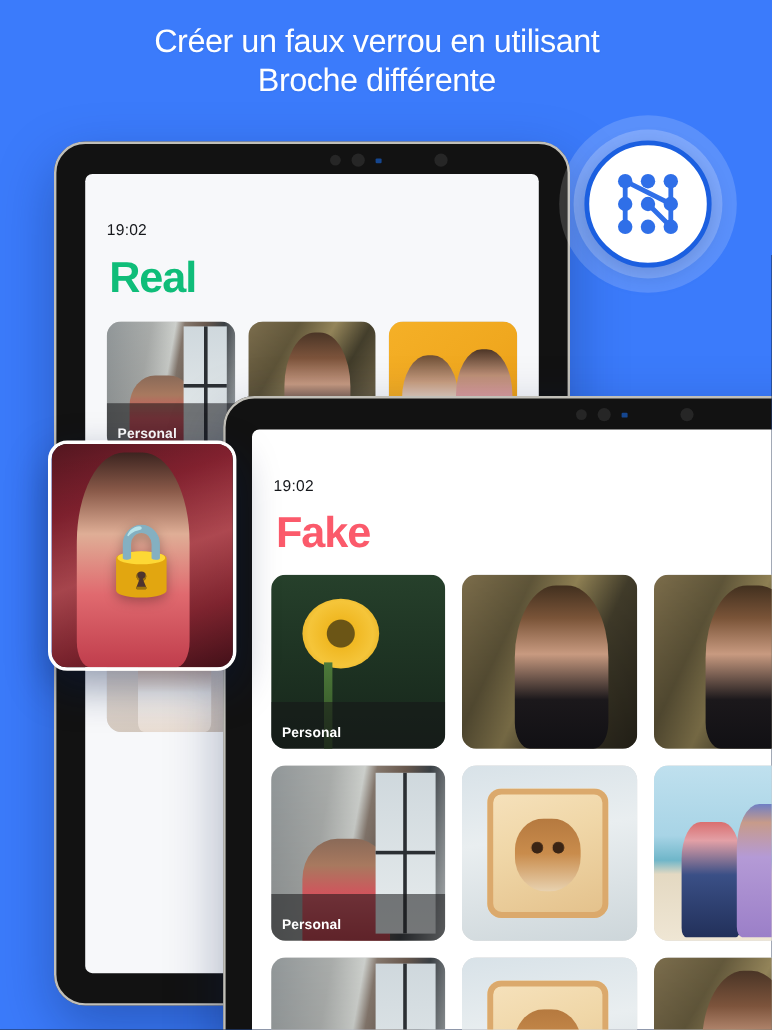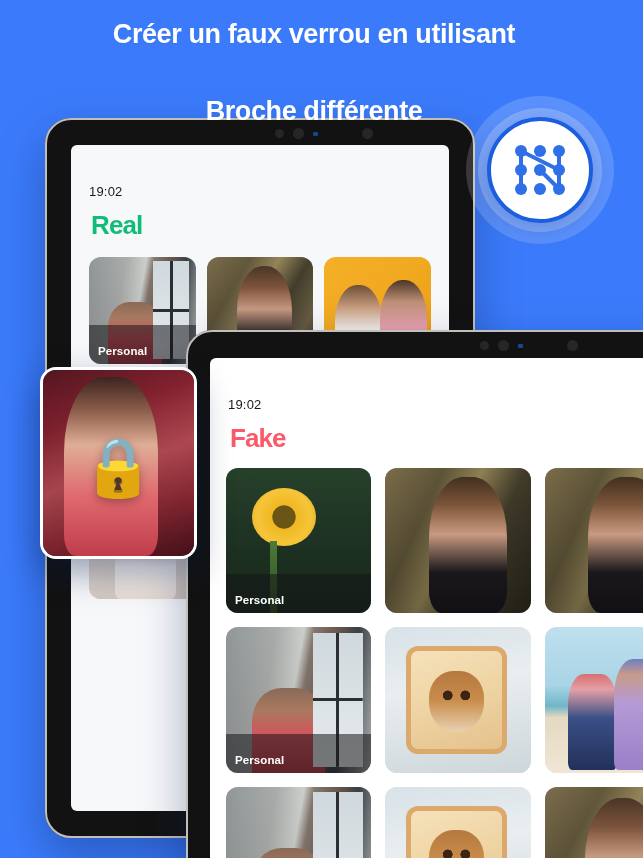--- a/index.html
+++ b/index.html
@@ -7,25 +7,25 @@
   body {
     font-family:"Liberation Sans", sans-serif;
     background:#3B7BFB;
     position:relative;
   }
 
   
   .headline {
     position:absolute; top:18px; left:0; width:628px;
     text-align:center; color:#ffffff;
-    font-size:27px; font-weight:bold; line-height:1.24;
+    font-size:27px; font-weight:normal; line-height:1.24;
     letter-spacing:-0.4px; z-index:40;
     text-shadow:0 1px 2px rgba(0,0,0,.06);
   }
-  .headline .l2 { display:block;margin-top:44px; }
+  .headline .l2 { display:block; }
 
   
   .badge-wrap {
     position:absolute; left:466px; top:96px;
     width:148px; height:148px; z-index:60;
   }
   .badge-glow {
     position:absolute; inset:0; border-radius:50%;
     background:rgba(255,255,255,.16);
   }
@@ -83,21 +83,21 @@
     border-radius:6px; background:#FFFFFF;
   }
   #tablet-fake .cams { left:294px; top:10px; }
 
   
   .statusbar {
     font-size:13px; font-weight:normal; color:#16181c;
     padding:11px 0 0 18px; letter-spacing:.2px;margin-top:28px;
   }
   .page-title {
-    font-size:26px; font-weight:bold; letter-spacing:-.9px;
+    font-size:36px; font-weight:bold; letter-spacing:-.9px;
     padding:11px 0 0 20px;
   }
   .title-real { color:#0FBD79; }
   .title-fake { color:#FB5A6B; }
 
   
   .grid {
     display:grid; gap:11px; padding:16px 18px 0 18px;
   }
   .grid-real { grid-template-columns:repeat(3,1fr); }

